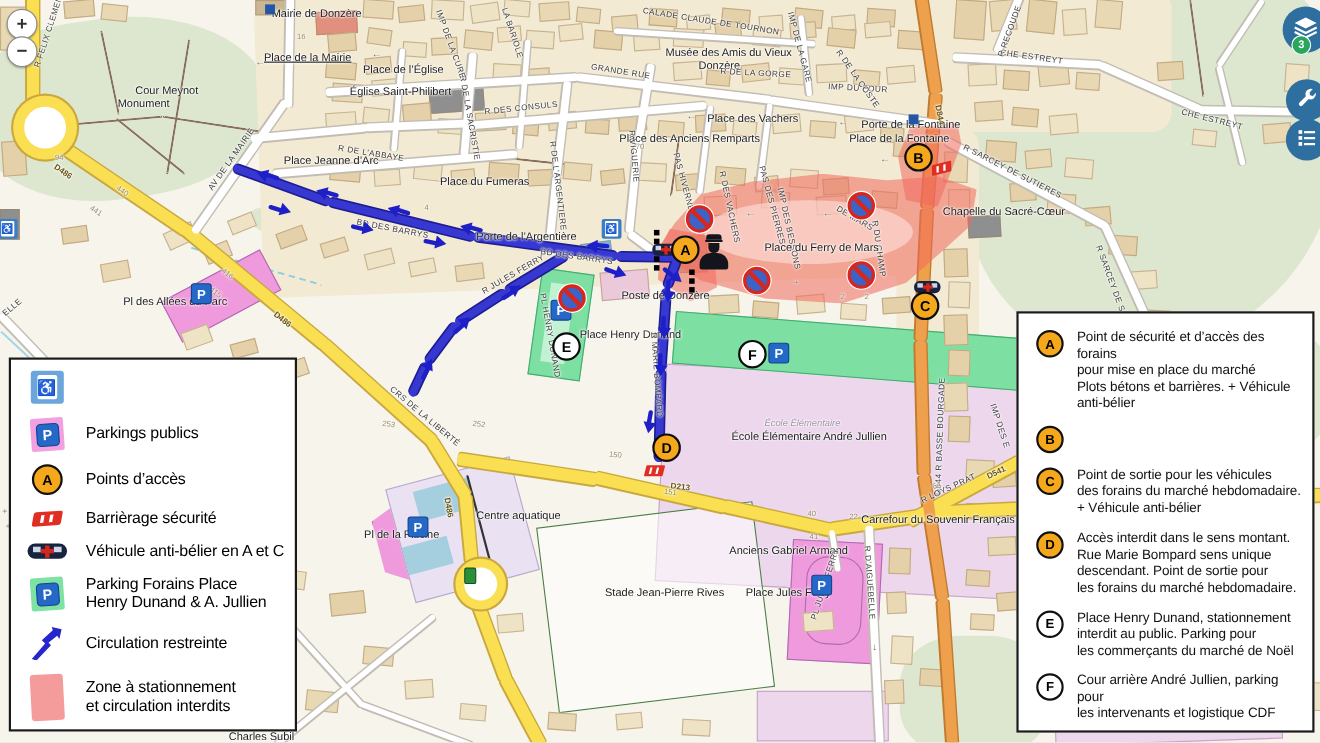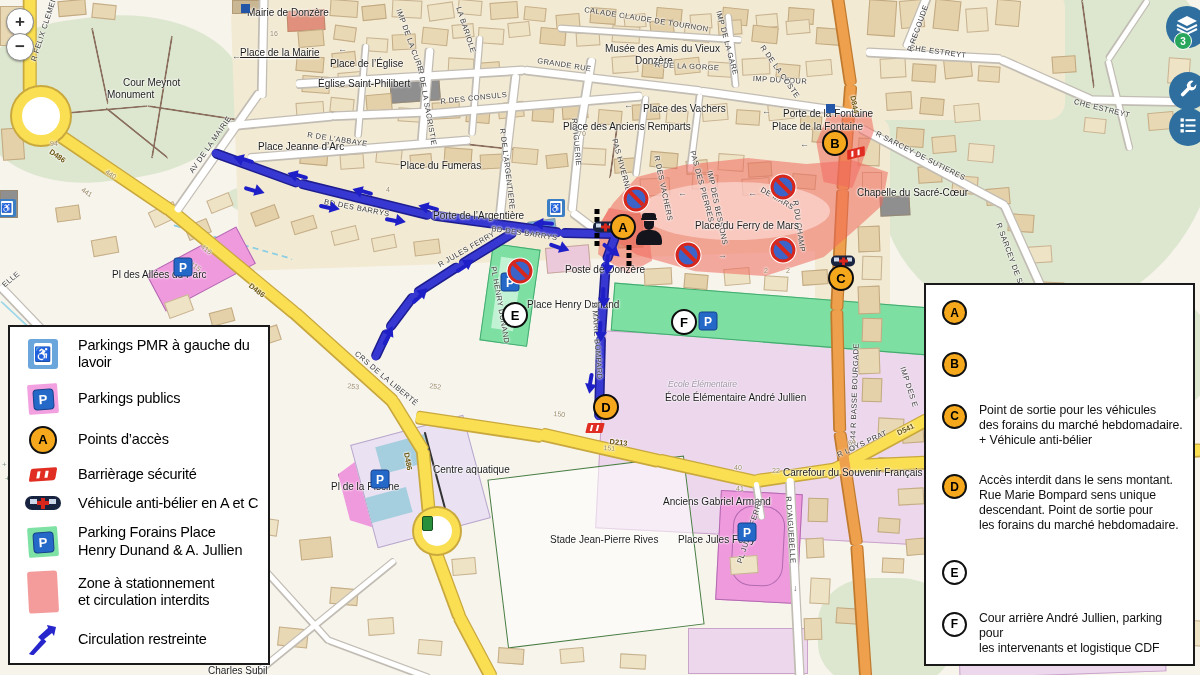--- a/index.html
+++ b/index.html
@@ -7,21 +7,21 @@
   #stage{position:relative;width:1200px;height:675px;overflow:hidden;background:#f7f4ec;}
   .abs{position:absolute;}
   .seg{position:absolute;transform-origin:0 50%;border-radius:3px;}
   .lbl{position:absolute;white-space:pre;transform-origin:0 0;line-height:1.15;
        text-shadow:0 0 2px #fff,0 0 2px #fff,0 0 3px #fff;}
   .lbl.pl{font-size:10px;color:#1c1c1c;}
   .lbl.st{font-size:7.5px;letter-spacing:.45px;color:#3b3b3b;}
   .lbl.ref{font-size:7.5px;font-weight:bold;color:#6b5510;}
   .lbl.num{font-size:7px;color:#9b8a68;}
   .lbl.ow{font-size:9px;color:#666;}
-  .lbl.sti{font-size:8.5px;font-style:italic;color:#a093a8;}
+  .lbl.sti{font-size:8.5px;font-style:italic;color:#a093a8;margin-left:27px;}
   .lbl.crs{font-size:8px;color:#7d917d;letter-spacing:2px;}
   .marker{position:absolute;width:22px;height:22px;border-radius:50%;border:2.5px solid #0d0d0d;
           display:flex;align-items:center;justify-content:center;font-weight:bold;font-size:13px;
           color:#000;transform:translate(-50%,-50%);z-index:40;}
   .np{position:absolute;width:19px;height:19px;border-radius:50%;background:#3c63c8;
       border:3px solid #d7271d;transform:translate(-50%,-50%);z-index:35;box-shadow:0 0 0 1px #fff;overflow:hidden;}
   .np .bar{position:absolute;left:-2px;top:5.5px;width:22px;height:3.5px;background:#d7271d;transform:rotate(45deg);}
   .picon{position:absolute;width:17px;height:17px;background:#2468c8;border:1px solid #17418c;border-radius:3px;
          color:#fff;font-weight:bold;font-size:12px;display:flex;align-items:center;justify-content:center;
          transform:translate(-50%,-50%);z-index:34;}
@@ -705,21 +705,20 @@
     </span>
   </div>
 
   <div id="legend-left" class="panel">
       <div class="lrow">
         <span class="ic">
           <span style="position: relative; display: inline-flex; align-items: center; justify-content: center; width: 30px; height: 30px; background: rgb(106, 165, 220); border-radius: 3px;">
             <span style="width:18px;height:22px;background:#fff;border-radius:2px;display:flex;align-items:center;justify-content:center;color:#2a6fd4;font-size:14px;">♿</span>
           </span>
         </span>
-        <span class="tx">Parkings PMR à gauche du lavoir</span>
       </div>
       <div class="lrow">
         <span class="ic">
           <span style="position: relative; display: inline-flex; align-items: center; justify-content: center; width: 30px; height: 30px; background: rgb(242, 160, 224); border-radius: 2px; transform: rotate(-4deg);">
             <span style="width:19px;height:19px;background:#2468c8;border:1px solid #17418c;border-radius:4px;color:#fff;font-weight:bold;font-size:13px;display:flex;align-items:center;justify-content:center;">P</span>
           </span>
         </span>
         <span class="tx">Parkings publics</span>
       </div>
       <div class="lrow">
@@ -750,64 +749,71 @@
         <span class="tx">Véhicule anti-bélier en A et C</span>
       </div>
       <div class="lrow">
         <span class="ic">
           <span style="position: relative; display: inline-flex; align-items: center; justify-content: center; width: 30px; height: 30px; background: rgb(125, 226, 163); border-radius: 2px; transform: rotate(-4deg);">
             <span style="width:19px;height:19px;background:#2468c8;border:1px solid #17418c;border-radius:4px;color:#fff;font-weight:bold;font-size:13px;display:flex;align-items:center;justify-content:center;">P</span>
           </span>
         </span>
         <span class="tx">Parking Forains Place
 Henry Dunand &amp; A. Jullien</span>
-      </div>
-      <div class="lrow">
-        <span class="ic">
-          <span style="position: relative; display: inline-flex; align-items: center; justify-content: center; width: 30px; height: 42px; background: rgb(244, 156, 156); border-radius: 3px; transform: rotate(-3deg);"></span>
-        </span>
-        <span class="tx">Zone à stationnement
-et circulation interdits</span>
       </div>
       <div class="lrow">
         <span class="ic">
           <span style="position: relative; display: inline-flex; align-items: center; justify-content: center;">
             <svg width="38" height="30" viewBox="0 0 38 30">
               <g fill="#2626cc">
                 <path d="M4 28 L20 14 l3 4 L8 30z" transform="rotate(-8 12 22)"></path>
                 <path d="M14 12 L24 3 l-1-3 9 2-2 9-2-3 -10 8z"></path>
               </g>
             </svg>
           </span>
         </span>
         <span class="tx">Circulation restreinte</span>
       </div>
+      <div class="lrow">
+        <span class="ic">
+          <span style="position: relative; display: inline-flex; align-items: center; justify-content: center; width: 30px; height: 42px; background: rgb(244, 156, 156); border-radius: 3px; transform: rotate(-3deg);"></span>
+        </span>
+        <span class="tx">Zone à stationnement
+et circulation interdits</span>
+      </div>
     </div>
   <div id="legend-right" class="panel">
       <div class="rrow">
         <span class="mk" style="background: rgb(245, 168, 28);">A</span>
+        <span class="tx">Point de sécurité et d’accès des forains
+pour mise en place du marché
+Plots bétons et barrières. + Véhicule
+anti-bélier</span>
       </div>
       <div class="rrow">
         <span class="mk" style="background: rgb(245, 168, 28);">B</span>
       </div>
       <div class="rrow">
         <span class="mk" style="background: rgb(245, 168, 28);">C</span>
         <span class="tx">Point de sortie pour les véhicules
 des forains du marché hebdomadaire.
 + Véhicule anti-bélier</span>
       </div>
       <div class="rrow">
         <span class="mk" style="background: rgb(245, 168, 28);">D</span>
         <span class="tx">Accès interdit dans le sens montant.
 Rue Marie Bompard sens unique
 descendant. Point de sortie pour
 les forains du marché hebdomadaire.</span>
       </div>
       <div class="rrow">
         <span class="mk" style="background: rgb(255, 255, 255);">E</span>
+        <span class="tx">Place Henry Dunand, stationnement
+interdit au public. Parking pour
+les commerçants du marché de Noël</span>
       </div>
       <div class="rrow">
         <span class="mk" style="background: rgb(255, 255, 255);">F</span>
         <span class="tx">Cour arrière André Jullien, parking pour
 les intervenants et logistique CDF</span>
       </div>
     </div>
 </div>
 
 </body></html>

